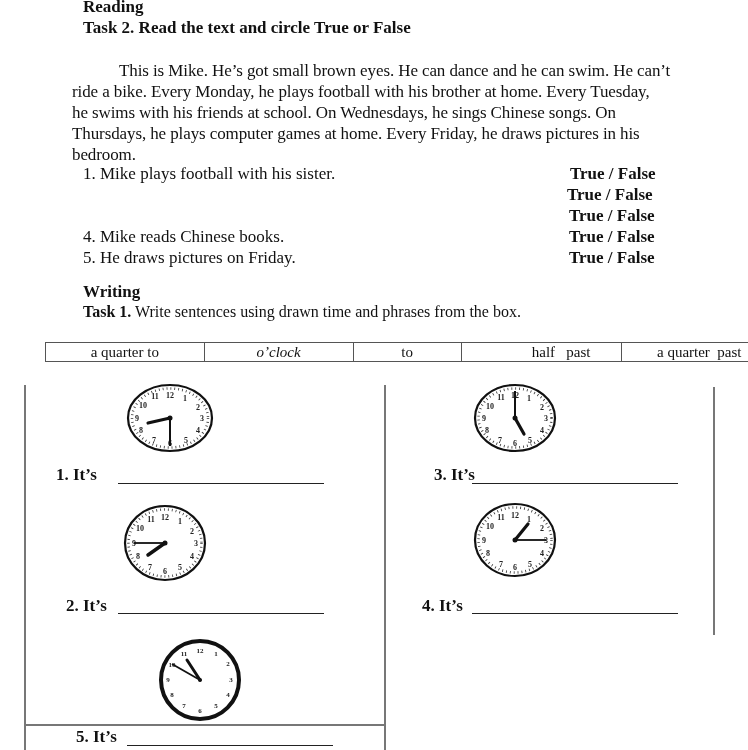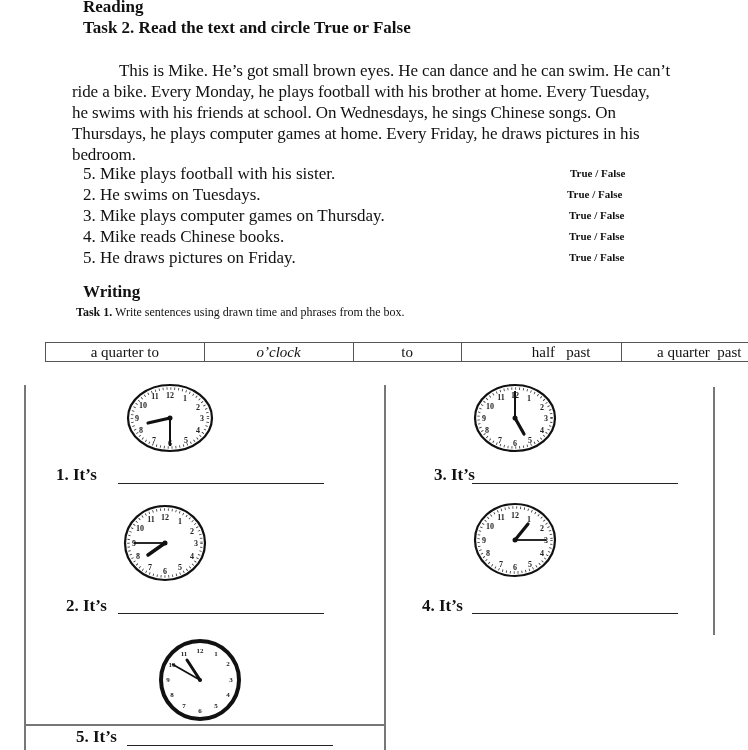--- a/index.html
+++ b/index.html
@@ -2,21 +2,21 @@
 <html><head>
 <meta charset="utf-8">
 <style>
   html, body { margin:0; padding:0; background:#ffffff; }
   body { width:748px; height:750px; position:relative; overflow:hidden;
          font-family:"Liberation Serif", "DejaVu Serif", serif; color:#111; }
   .abs { position:absolute; }
   .h-bold { font-weight:bold; font-size:17px; line-height:20px; }
   .para { font-size:17px; line-height:21px; letter-spacing:-0.1px; }
   .stmt { font-size:17px; line-height:21px; }
-  .tf { font-weight:bold; font-size:11px; line-height:21px; }
+  .tf { font-weight:bold; font-size:17px; line-height:21px; }
   table.phrases { border-collapse:collapse; position:absolute; left:45px; top:342px; width:733px; height:20px; }
   table.phrases td { border:1px solid #555; font-size:15px; text-align:center; padding:0; line-height:18px; }
   .vline { position:absolute; width:1.5px; background:#777; }
   .hline { position:absolute; height:1.5px; background:#777; }
   .answer-label { font-weight:bold; font-size:17px; line-height:20px; }
   .answer-line { position:absolute; height:1px; background:#222; }
   svg text { font-family:"Liberation Serif", serif; }
 </style>
 </head>
 <body>
@@ -27,43 +27,41 @@
 <div class="abs para" style="left:52px; top:60px; width:700px;margin-left:20px;">
   <div style="padding-left:47px;">This is Mike. He’s got small brown eyes. He can dance and he can swim. He can’t</div>
   <div>ride a bike.  Every Monday, he plays football with his brother at home. Every Tuesday,</div>
   <div>he swims with his friends at school. On Wednesdays, he sings Chinese songs. On</div>
   <div>Thursdays, he plays computer games at home. Every Friday, he draws pictures in his</div>
   <div>bedroom.</div>
 </div>
 
 <div class="abs" style="left:83px; top:163px; width:600px;">
   <div style="position:relative; height:21px;">
-    <span class="stmt">5. Mike plays football with his sister.</span>
+    <span class="stmt">1. Mike plays football with his sister.</span>
     <span class="tf" style="position:absolute; left:487px;">True / False</span>
   </div>
   <div style="position:relative; height:21px;">
-    <span class="stmt">2. He swims on Tuesdays.</span>
     <span class="tf" style="position:absolute; left:484px;">True / False</span>
   </div>
   <div style="position:relative; height:21px;">
-    <span class="stmt">3. Mike plays computer games on Thursday.</span>
     <span class="tf" style="position:absolute; left:486px;">True / False</span>
   </div>
   <div style="position:relative; height:21px;">
     <span class="stmt">4. Mike reads Chinese books.</span>
     <span class="tf" style="position:absolute; left:486px;">True / False</span>
   </div>
   <div style="position:relative; height:21px;">
     <span class="stmt">5. He draws pictures on Friday.</span>
     <span class="tf" style="position:absolute; left:486px;">True / False</span>
   </div>
 </div>
 
 <div class="abs h-bold" style="left:83px; top:282px;">Writing</div>
-<div class="abs" style="left:76px; top:302px; font-size:12px; line-height:20px;">
+<div class="abs" style="left:83px; top:302px; font-size:16px; line-height:20px;">
   <b>Task 1.</b><span> Write sentences using drawn time and phrases from the box.</span>
 </div>
 
 <table class="phrases">
   <tbody>
       <tr>
     <td style="width:147px;">a quarter  to</td>
     <td style="width:138px;font-style:italic;">o’clock</td>
     <td style="width:100px;">to</td>
     <td style="width:108px; white-space:pre;padding-left:40px;">half   past</td>

